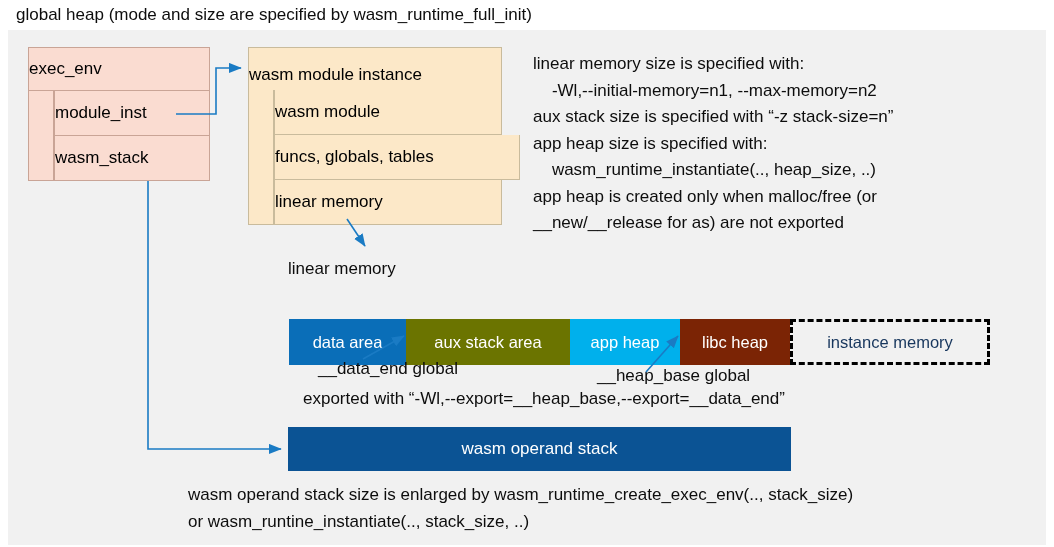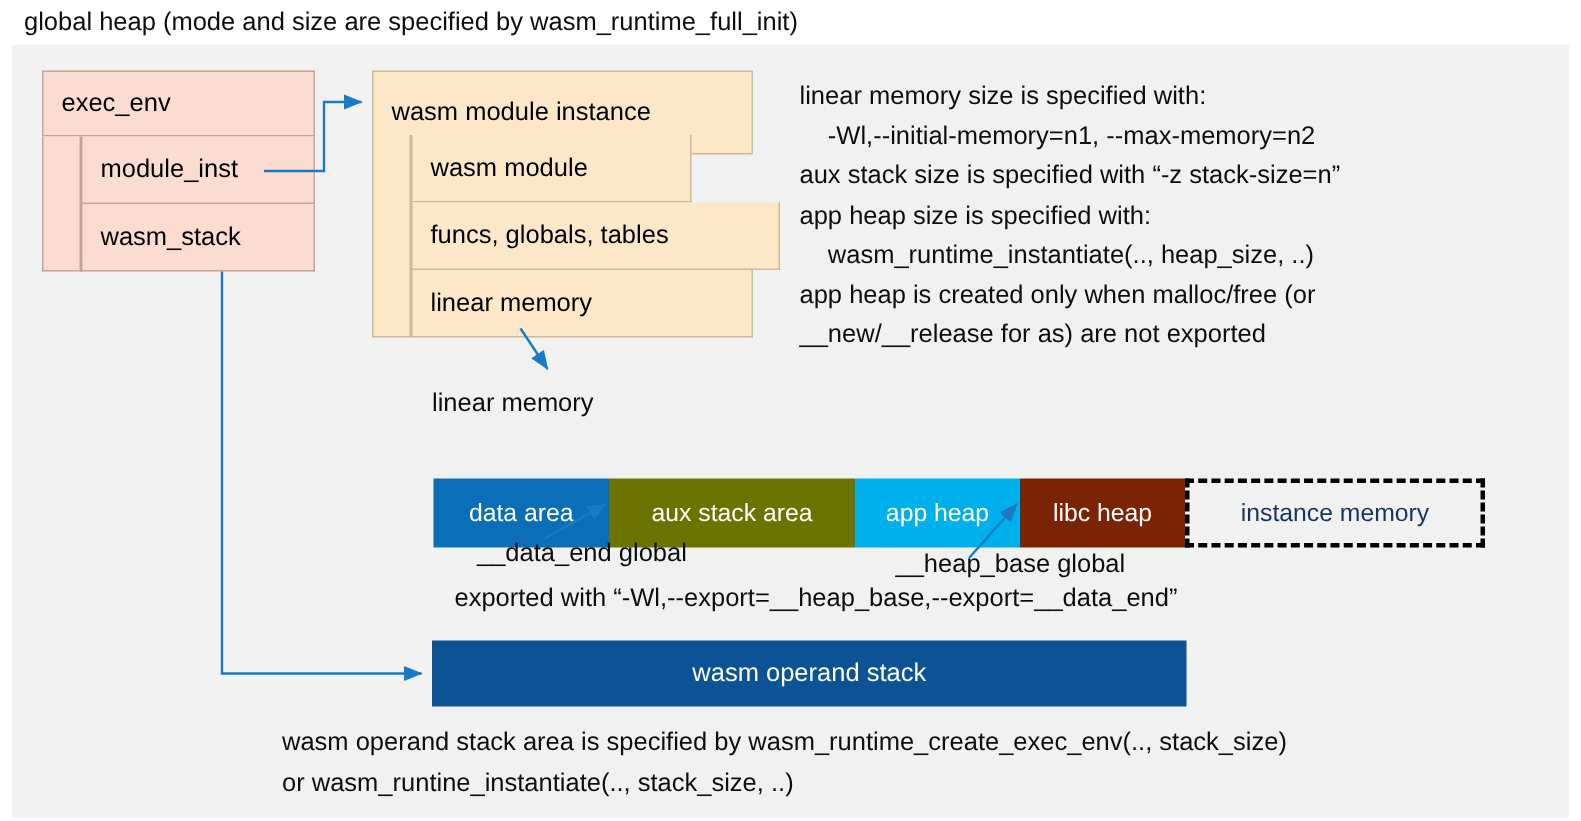--- a/index.html
+++ b/index.html
@@ -39,21 +39,21 @@
   .box {
     position: absolute;
     box-sizing: border-box;
     border: 1px solid #b9b19f;
     display: flex;
     align-items: center;
     font-size: 17px;
     line-height: 20px;
     white-space: nowrap;
   }
-  .box .label { padding-left: 12px; }
+  .box .label { }
 
   .pink { background: #fadcd1; border-color: #c9a496; }
   .cream { background: #fce8c8; border-color: #c9bb9c; }
 
   
   .exec-head {
     left: 28px; top: 47px; width: 182px; height: 44px;
   }
   .exec-gutter {
     position: absolute;
@@ -69,21 +69,21 @@
   
   .wmi-head { left: 248px; top: 47px; width: 254px; height: 56px; }
   .wmi-gutter {
     position: absolute;
     left: 248px; top: 90px; width: 26px; height: 135px;
     box-sizing: border-box;
     background: #fce8c8;
     border: 1px solid #c9bb9c;
     border-top: none;
   }
-  .wmi-row1 { left: 274px; top: 90px; width: 187px; height: 45px; border-top: none; }
+  .wmi-row1 { left: 274px; top: 90px; width: 228px; height: 45px; border-top: none; }
   .wmi-row2 { left: 274px; top: 135px; width: 246px; height: 45px; border-top: none; }
   .wmi-row3 { left: 274px; top: 180px; width: 228px; height: 45px; border-top: none; }
 
   
   .notes {
     position: absolute;
     left: 533px; top: 51px;
     font-size: 17px;
     line-height: 26.5px;
     color: #0d0d0d;
@@ -223,21 +223,21 @@
     </div>
   </div>
 
   <div class="ann ann-dataend">__data_end global</div>
   <div class="ann ann-heapbase">__heap_base global</div>
   <div class="ann ann-exported">exported with “-Wl,--export=__heap_base,--export=__data_end”</div>
 
   <div class="opstack" style="background: rgb(11, 83, 148);">
     <span>wasm operand stack</span>
   </div>
-  <div class="bottom-notes">wasm operand stack area is specified by wasm_runtime_create_exec_env(.., stack_size)
+  <div class="bottom-notes">wasm operand stack size is enlarged by wasm_runtime_create_exec_env(.., stack_size)
 or wasm_runtine_instantiate(.., stack_size, ..)</div>
 
   <svg class="svg-layer" viewBox="0 0 1054 547" xmlns="http://www.w3.org/2000/svg">
     <defs>
       <marker id="ah" markerWidth="9" markerHeight="9" refX="7.5" refY="3.2" orient="auto" markerUnits="strokeWidth">
         <path d="M0,0 L8,3.2 L0,6.4 z" fill="#1a7bc4"></path>
       </marker>
     </defs>
 
     <path d="M176,114 L216,114 L216,68 L241,68" fill="none" stroke="#1a7bc4" stroke-width="1.6" marker-end="url(#ah)"></path>

